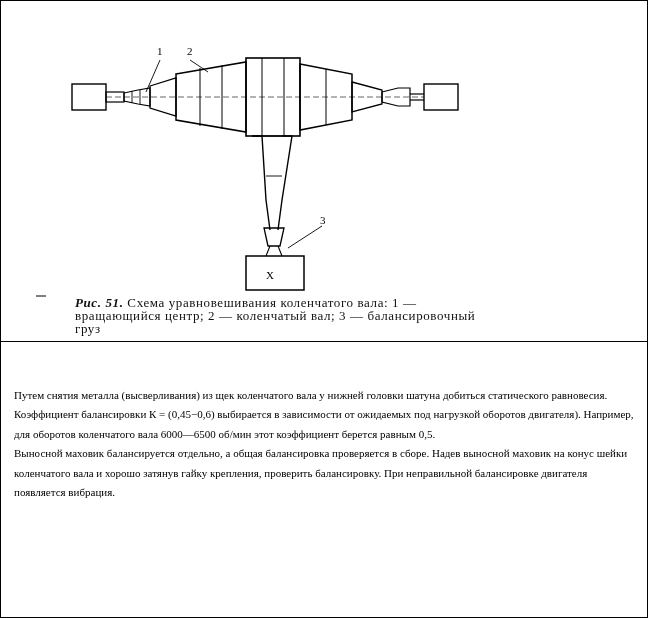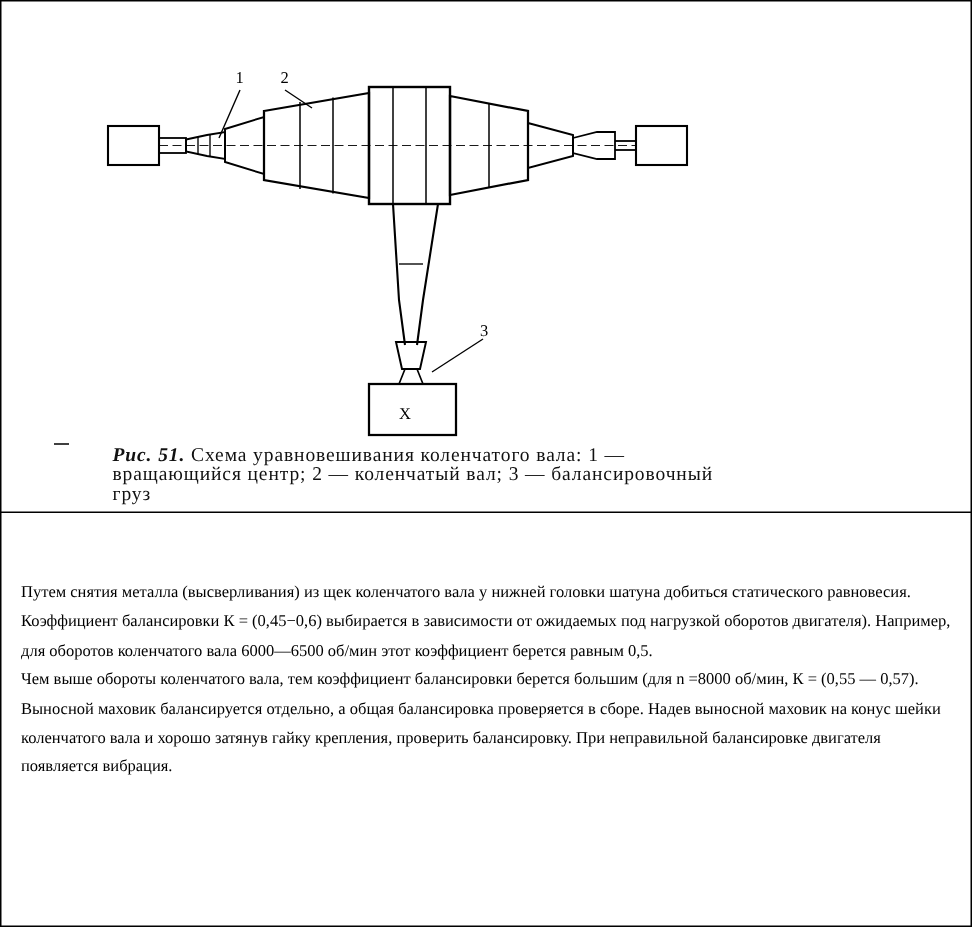--- a/index.html
+++ b/index.html
@@ -156,18 +156,17 @@
     <div class="caption">
       <span class="rubric">Рис. 51.</span>
       <span>Схема уравновешивания коленчатого вала: 1 — вращающийся центр; 2 — коленчатый вал; 3 — балансировочный груз</span>
     </div>
   </div>
 
   <div class="divider under-figure"></div>
 
   <div class="body-text">
     <p> Путем снятия металла (высверливания) из щек коленчатого вала у нижней головки шатуна добиться статического равновесия. Коэффициент балансировки К = (0,45−0,6) выбирается в зависимости от ожидаемых под нагрузкой оборотов двигателя). Например, для оборотов коленчатого вала 6000—6500 об/мин этот коэффициент берется равным 0,5.</p>
-    <p>Чем выше обороты коленчатого вала, тем коэффициент балансировки берется большим (для n =8000 об/мин, К = (0,55 — 0,57).</p>
     <p>Выносной маховик балансируется отдельно, а общая балансировка проверяется в сборе. Надев выносной маховик на конус шейки коленчатого вала и хорошо затянув гайку крепления, проверить балансировку. При неправильной балансировке двигателя появляется вибрация.</p>
   </div>
 
   <div class="divider bottom"></div>
 </div>
 
 </body></html>

